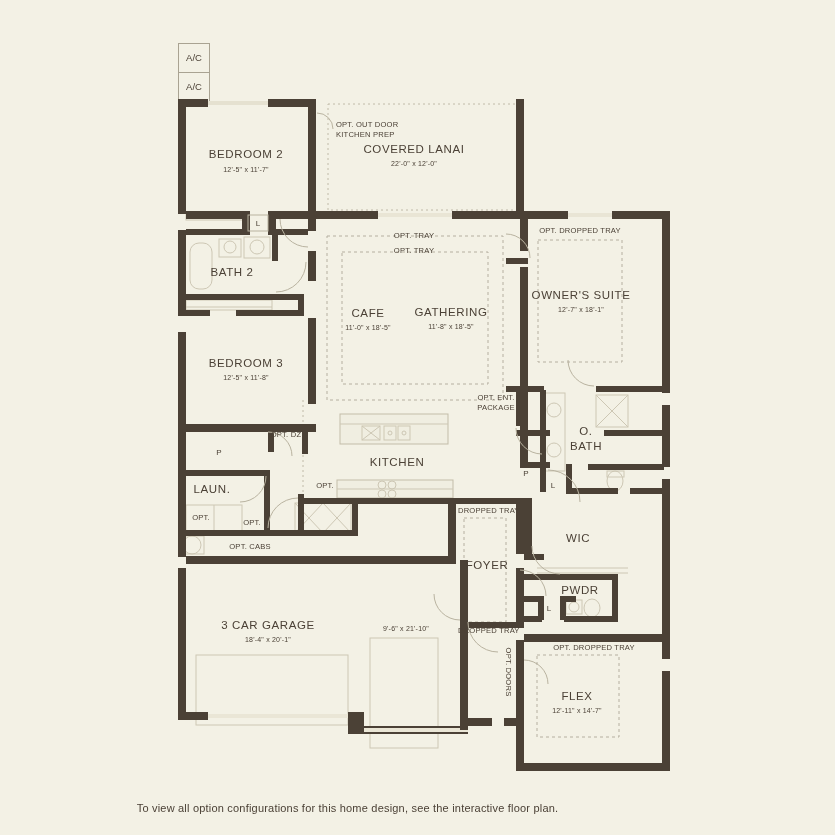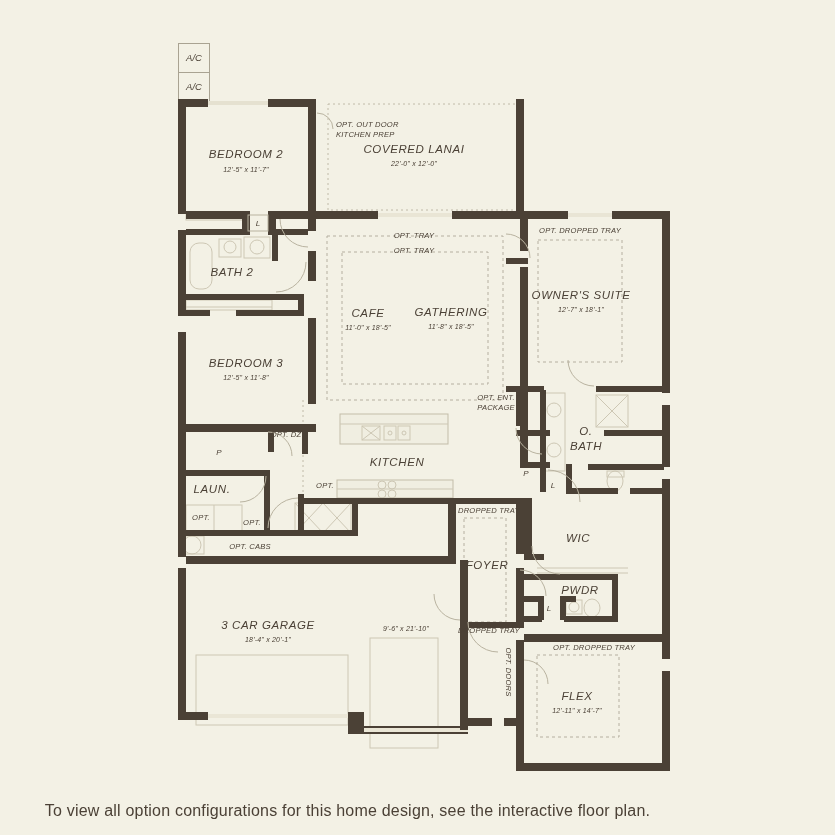--- a/index.html
+++ b/index.html
@@ -5,21 +5,21 @@
   html,body{margin:0;padding:0;}
   body{
     width:835px;height:835px;
     background:#f3f1e5;
     font-family:"Liberation Sans", sans-serif;
     color:#4a4035;
     overflow:hidden;
     position:relative;
   }
   #plan{
-    position:absolute;left:0;top:0;width:835px;height:651px;font-style:italic;
+    position:absolute;left:0;top:0;width:835px;height:651px;
   }
   svg{display:block;}
   .wall{fill:#4b4136;}
   .thin{stroke:#b9b3a0;stroke-width:1;fill:none;}
   .thin-fill{stroke:#c3bda9;stroke-width:1;fill:#f0eee1;}
   .fixture{stroke:#cdc7b4;stroke-width:1;fill:none;}
   .dash{stroke:#b5afa0;stroke-width:1;fill:none;stroke-dasharray:3 3;}
   .dash2{stroke:#c0baa8;stroke-width:1;fill:none;stroke-dasharray:2 3;}
   .door{stroke:#b9b3a0;stroke-width:1;fill:none;}
   .acbox{stroke:#a9a392;stroke-width:1;fill:#f3f1e5;}
@@ -29,21 +29,21 @@
     dominant-baseline:middle;
   }
   .t-room{font-size:11.5px;letter-spacing:0.6px;text-anchor:middle;}
   .t-dim{font-size:7px;letter-spacing:0.2px;text-anchor:middle;}
   .t-small{font-size:7.6px;letter-spacing:0.2px;text-anchor:middle;}
   .t-smallL{font-size:7.6px;letter-spacing:0.2px;text-anchor:start;}
   .t-ac{font-size:9.5px;text-anchor:middle;}
   .t-mini{font-size:8px;text-anchor:middle;}
   .caption{
     position:absolute;left:0;top:802px;width:695px;text-align:center;
-    font-size:16px;color:#4b4136;letter-spacing:0.2px;
+    font-size:11px;color:#4b4136;letter-spacing:0.2px;
   }
 </style>
 </head>
 <body>
 
 <div id="plan">
 <svg width="835" height="835" viewBox="0 0 835 835" xmlns="http://www.w3.org/2000/svg">
 
   <rect x="0" y="0" width="835" height="835" fill="#f3f1e5"></rect>
 

